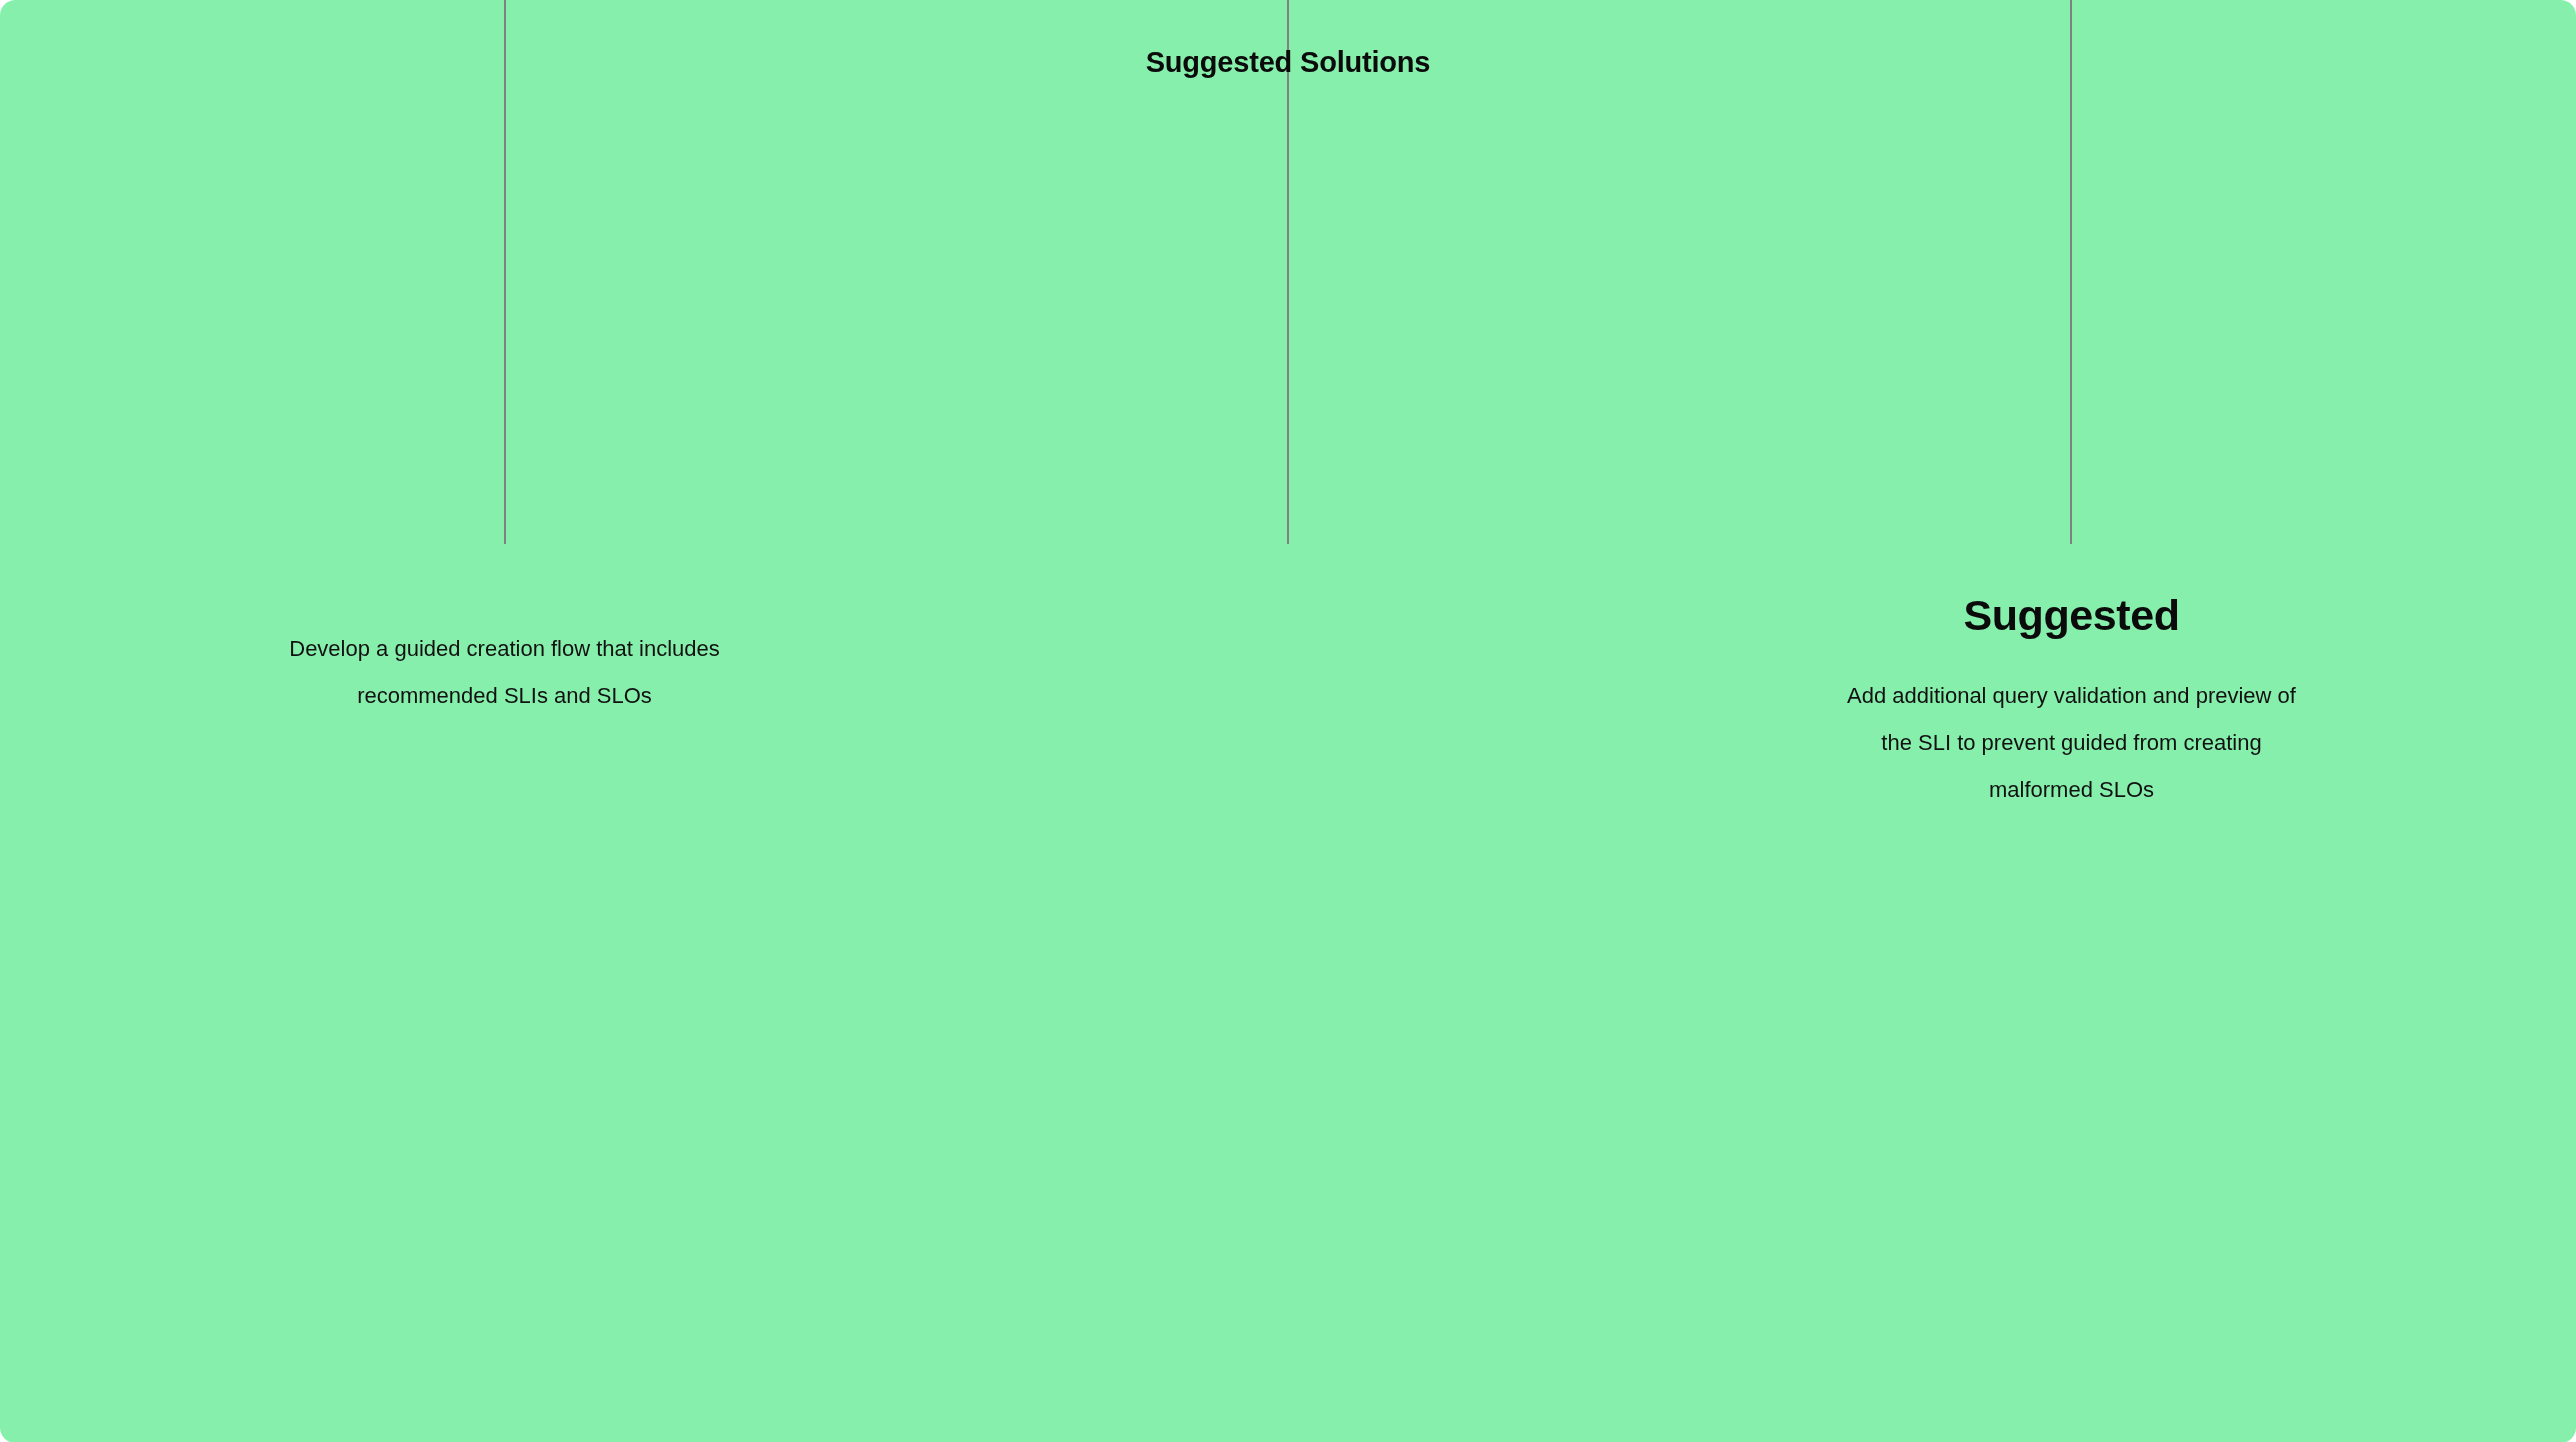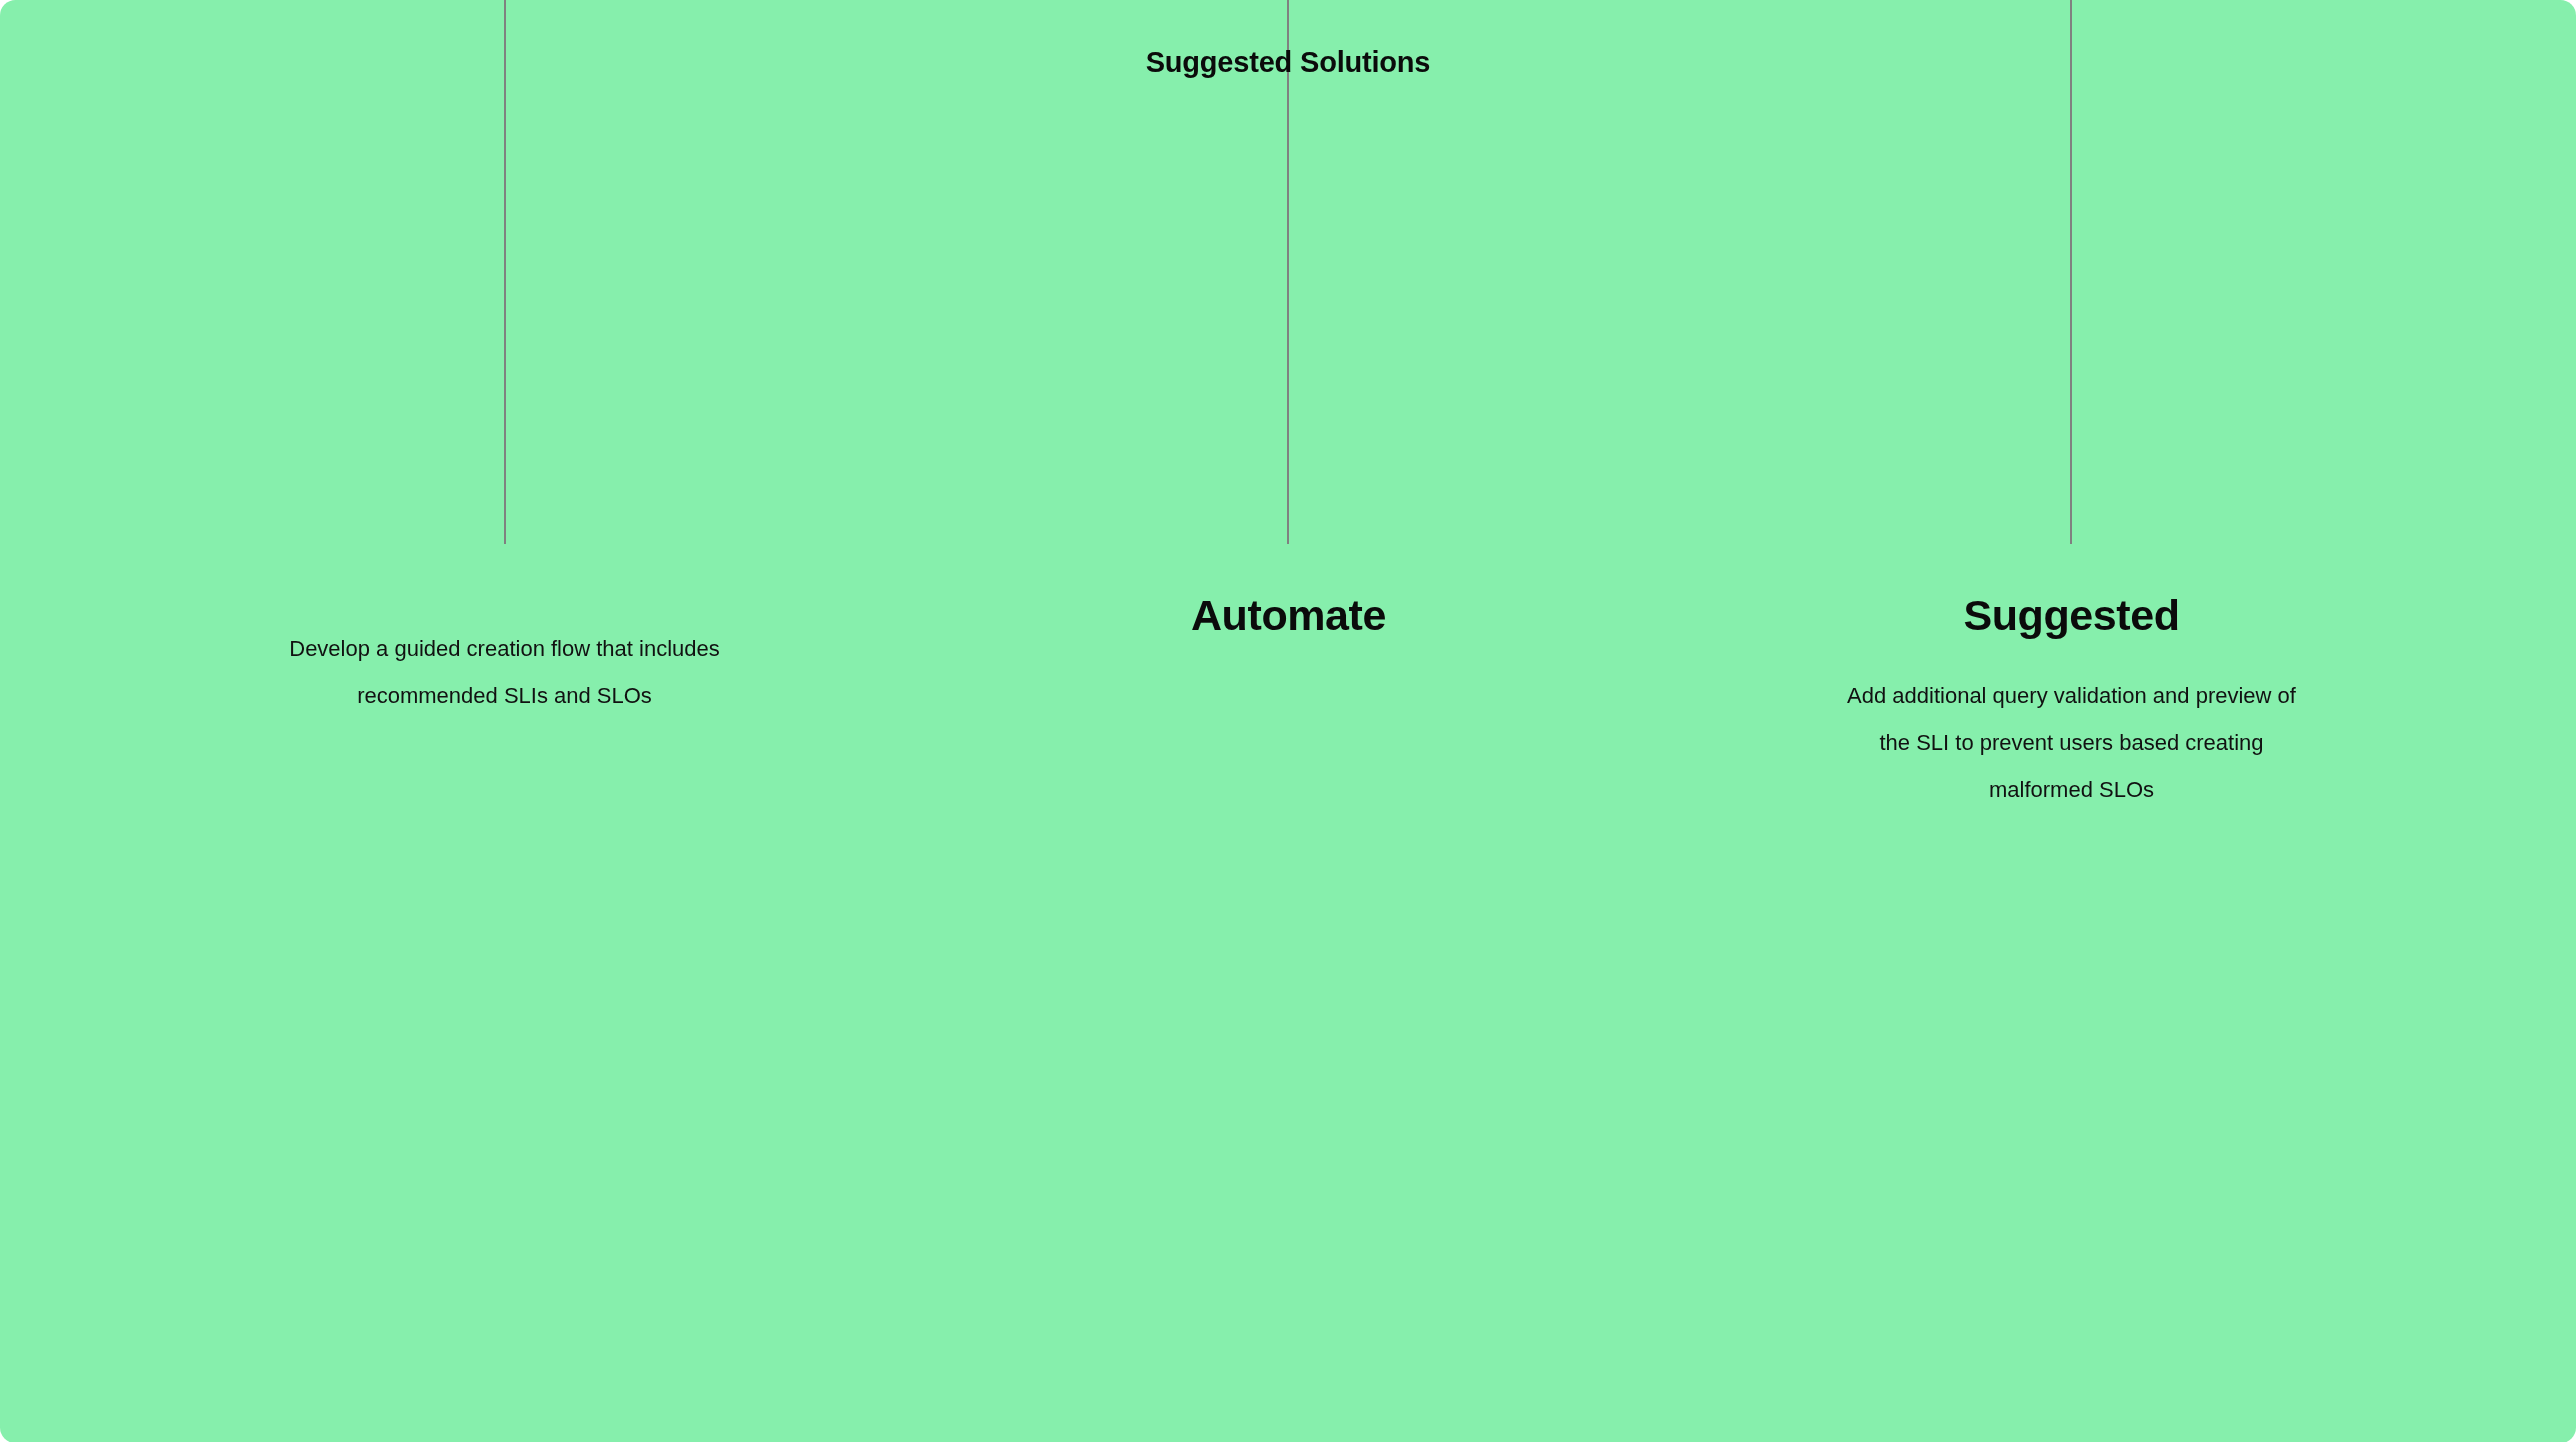--- a/index.html
+++ b/index.html
@@ -75,22 +75,21 @@
   <div class="divider" style="left: 1287px; height: 544px; background: rgb(128, 128, 128);"></div>
   <div class="divider" style="left: 2070px; height: 544px; background: rgb(128, 128, 128);"></div>
 
   <div id="slide-title">Suggested Solutions</div>
 
   <div class="column" style="width: 481px; left: 264px;">
     <p class="column-body">Develop a guided creation flow that includes recommended SLIs and SLOs</p>
   </div>
 
   <div class="column" style="width: 481px; left: 1048px;">
-    <h2 class="column-heading">Automate</h2>
   </div>
 
   <div class="column" style="width: 481px; left: 1831px;">
     <h2 class="column-heading">Suggested</h2>
-    <p class="column-body">Add additional query validation and preview of the SLI to prevent users based creating malformed SLOs</p>
+    <p class="column-body">Add additional query validation and preview of the SLI to prevent guided from creating malformed SLOs</p>
   </div>
 
 </div>
 
 
 </body></html>

